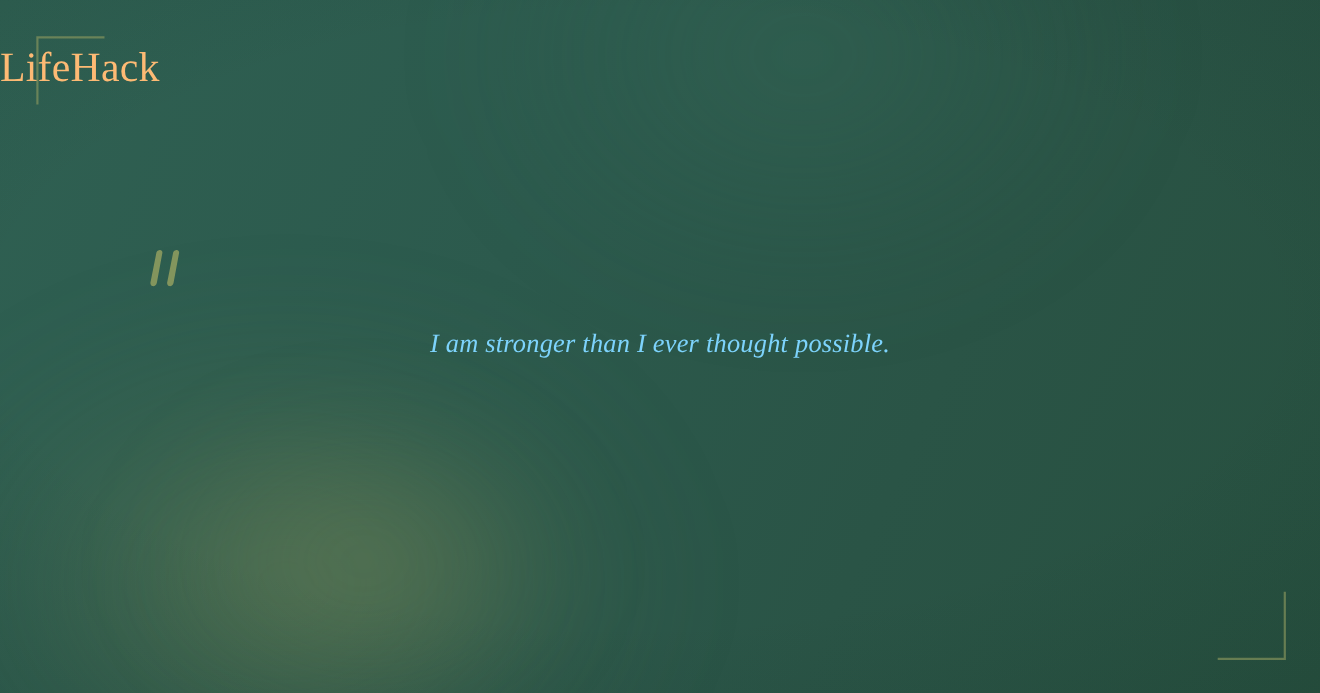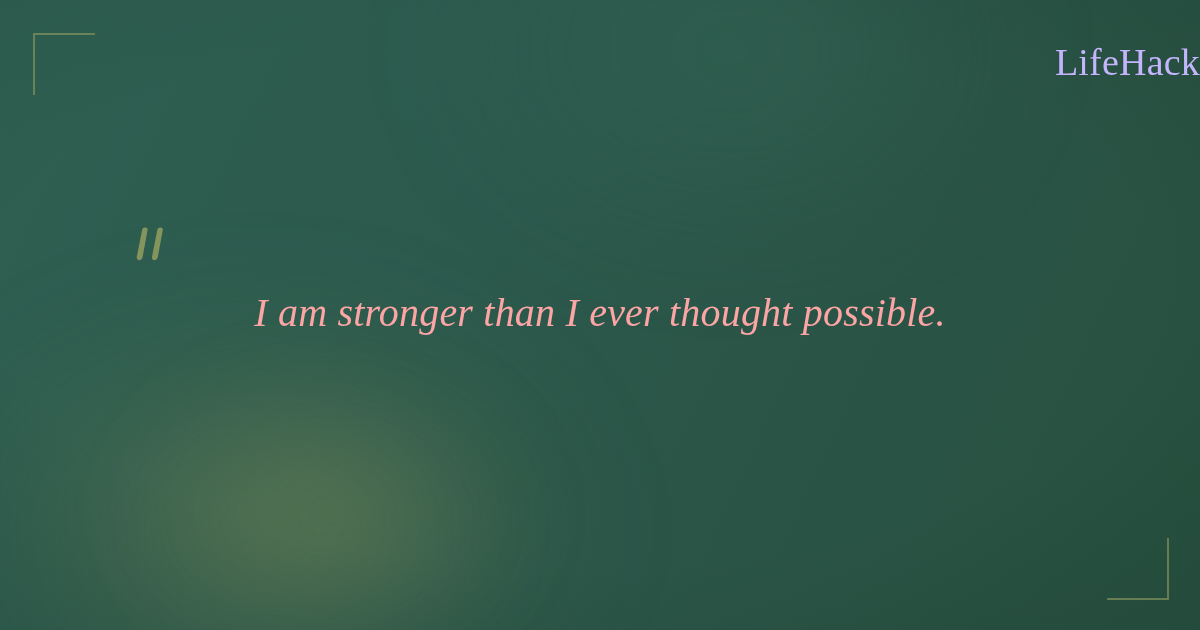--- a/index.html
+++ b/index.html
@@ -104,22 +104,22 @@
     border-bottom: 2px solid rgba(143,155,96,0.62);
     border-right: 2px solid rgba(143,155,96,0.62);
   }
 
   
   .brand {
     position: absolute;
     top: 38px;
     left: 0;
     width: 1200px;
-    text-align: right;
-    color: #c4b5fd;
+    text-align: left;
+    color: #fdba74;
     font-size: 38px;
     line-height: 48px;
     letter-spacing: 0.2px;
     font-family: "Liberation Serif", "DejaVu Serif", serif;
     white-space: nowrap;
   }
 
   
   .quote-mark {
     position: absolute;
@@ -132,23 +132,23 @@
 
   
   .quote-wrap {
     position: absolute;
     left: 100px;
     top: 286px;
     width: 1000px;
     text-align: center;
   }
   .quote-text {
-    color: #fca5a5;
+    color: #7dd3fc;
     font-style: italic;
-    font-size: 40px;
+    font-size: 24px;
     line-height: 54px;
     letter-spacing: 0.2px;
     font-family: "Liberation Serif", "DejaVu Serif", serif;
   }
 </style>
 </head>
 <body>
 
 <div id="canvas">
 

